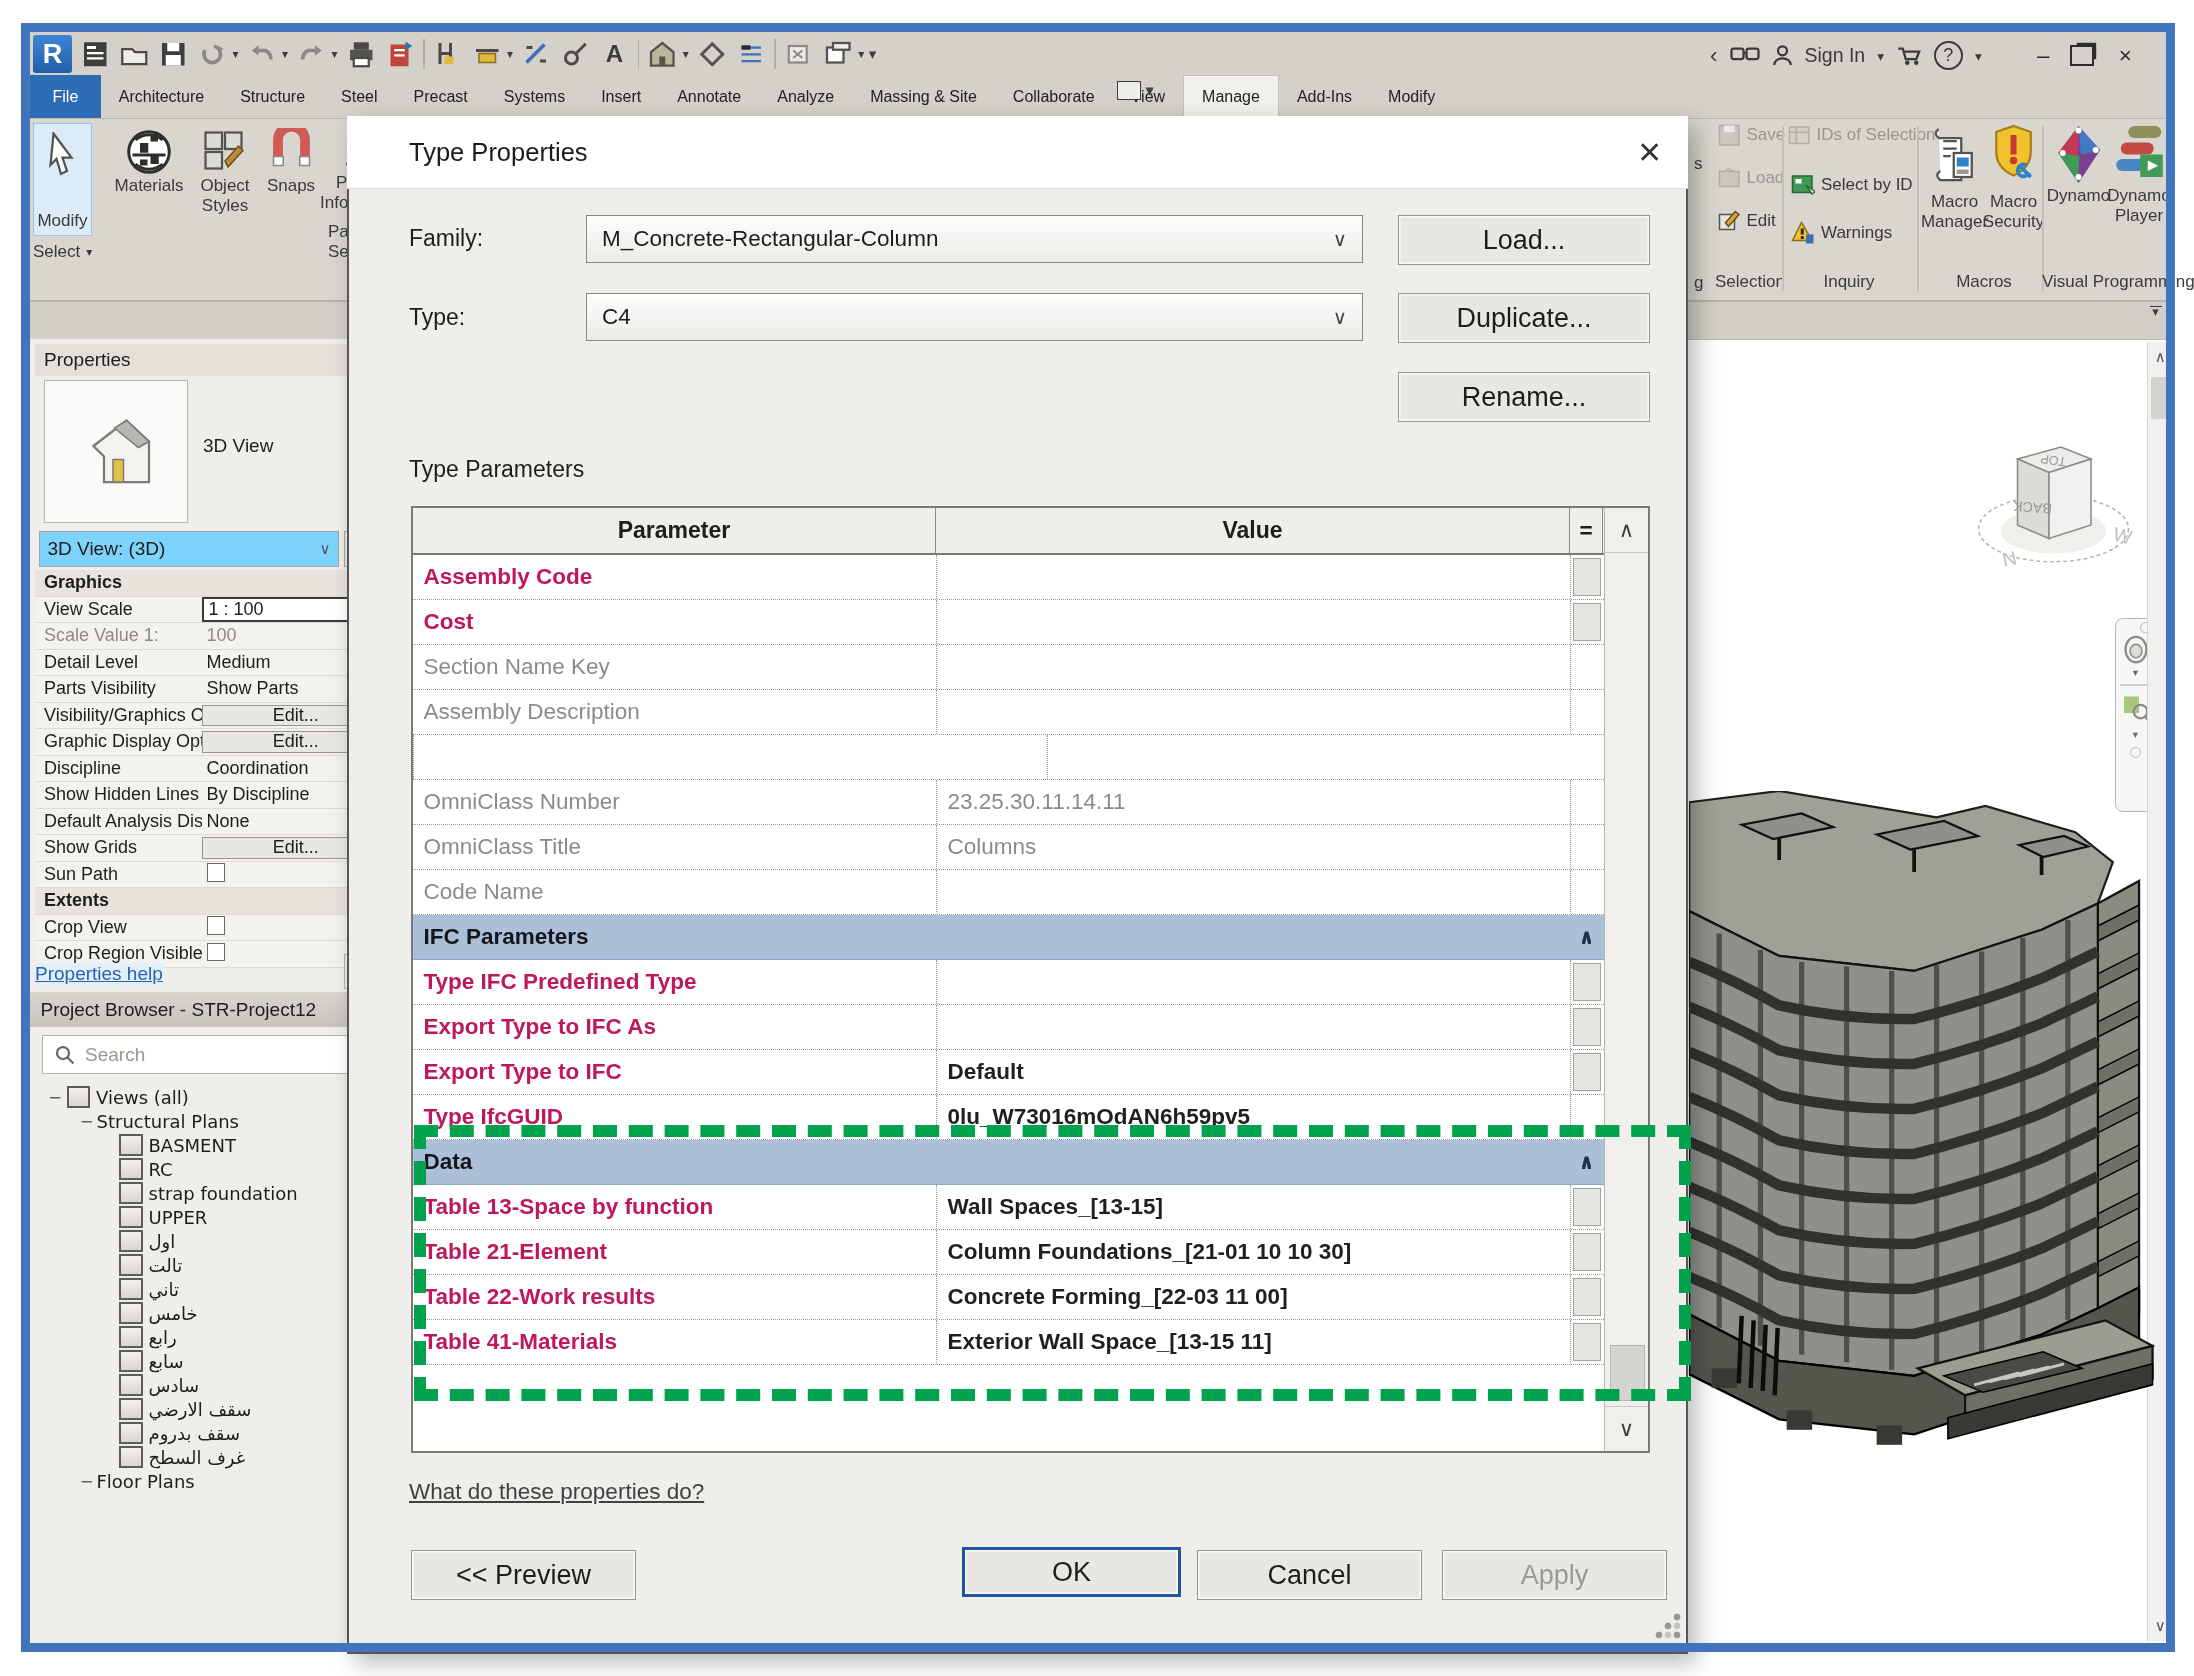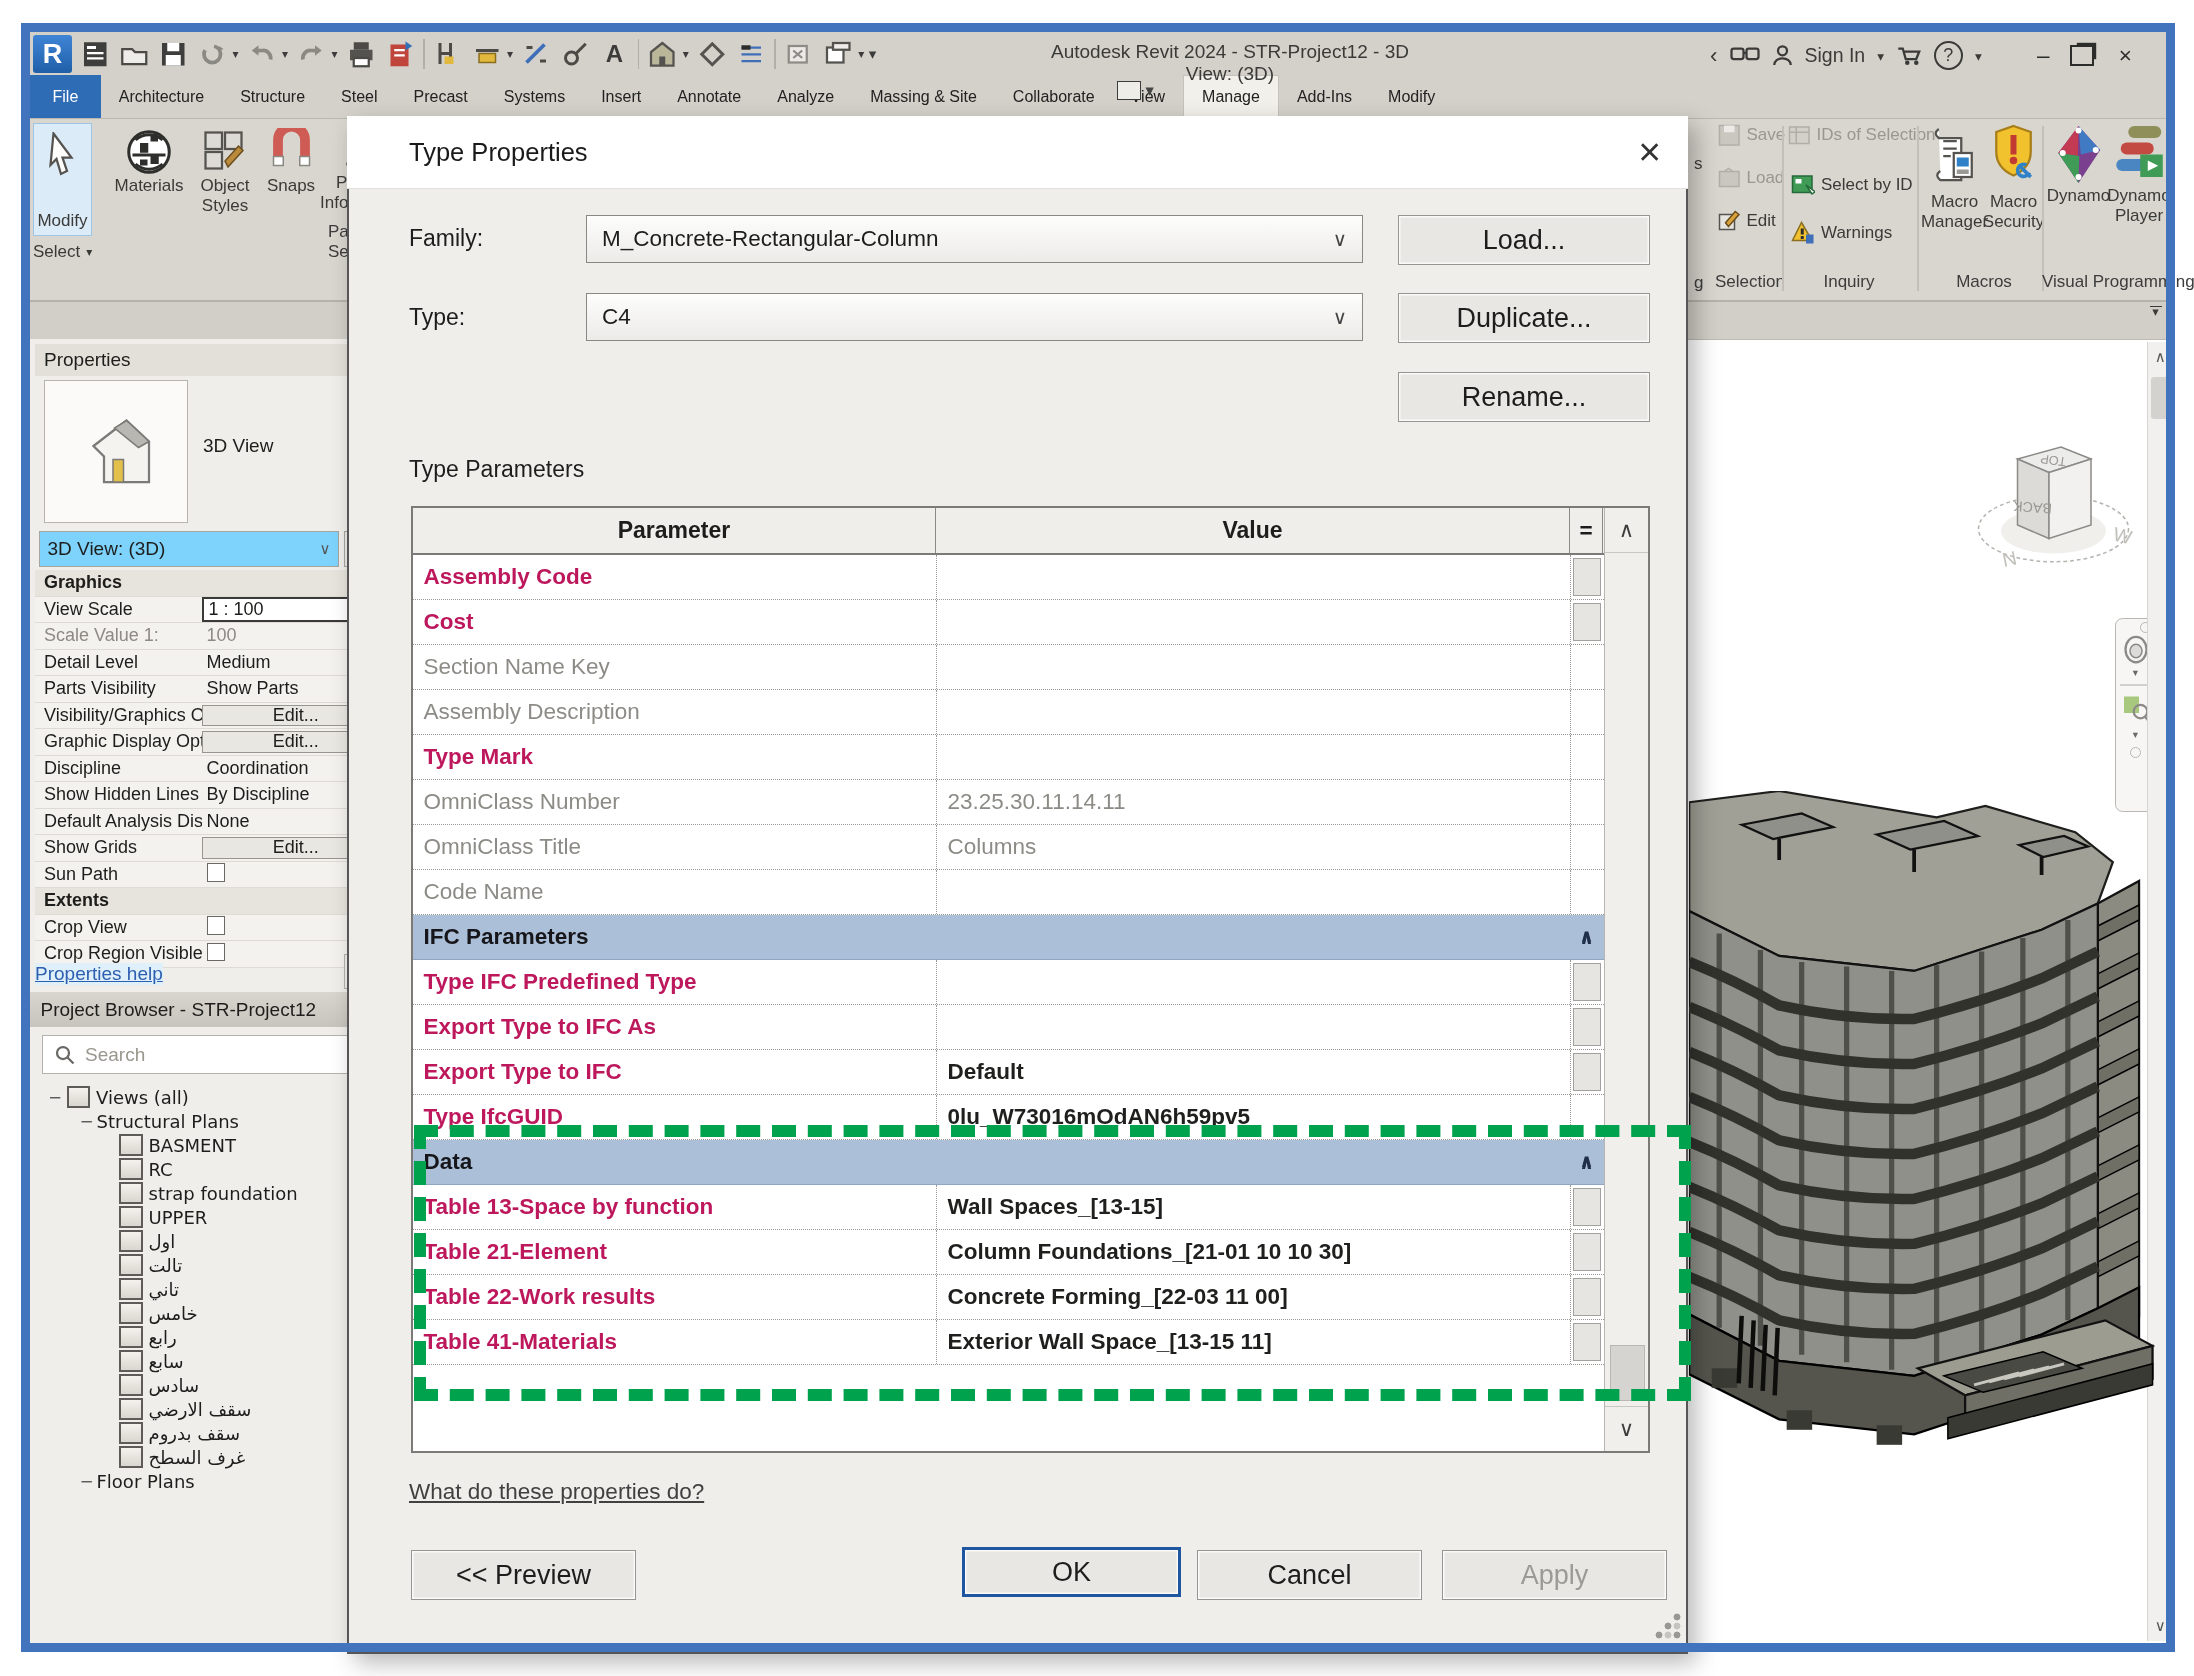--- a/index.html
+++ b/index.html
@@ -288,21 +288,20 @@
     <span class="qi">
         <svg width="28.5" height="28.5" viewBox="0 0 38 38">
           <rect x="4" y="10" width="22" height="20" fill="#fff" stroke="#55534f" stroke-width="3"></rect>
           <rect x="12" y="4" width="22" height="9" fill="#efede9" stroke="#55534f" stroke-width="3"></rect>
         </svg>
       </span>
     <span class="qcaret">▾</span>
     <span class="qcaret" style="font-size:15px;">▾</span>
   </div>
 
-  <div class="abs apptitle">Autodesk Revit 2024 - STR-Project12 - 3D View: (3D)</div>
   <div class="abs tbright">
     <span style="font-size:22.5px;">‹</span>
     <span>
         <svg width="30" height="22.5" viewBox="0 0 40 30">
           <rect x="2" y="6" width="16" height="14" rx="3" fill="none" stroke="#3a3a38" stroke-width="3"></rect>
           <rect x="22" y="6" width="16" height="14" rx="3" fill="none" stroke="#3a3a38" stroke-width="3"></rect>
           <path d="M18 12 h4" stroke="#3a3a38" stroke-width="3"></path>
         </svg>
       </span>
     <span>
@@ -863,21 +862,20 @@
         <div class="trow" data-kind="muted">
           <div class="cp">Assembly Description</div>
           <div class="cv"></div>
           <div class="ce">
             
             
           </div>
         </div>
 
         <div class="trow" data-kind="">
-          <div class="cp">Type Mark</div>
           <div class="cv"></div>
           <div class="ce">
             
             
           </div>
         </div>
 
         <div class="trow" data-kind="muted">
           <div class="cp">OmniClass Number</div>
           <div class="cv">23.25.30.11.14.11</div>

